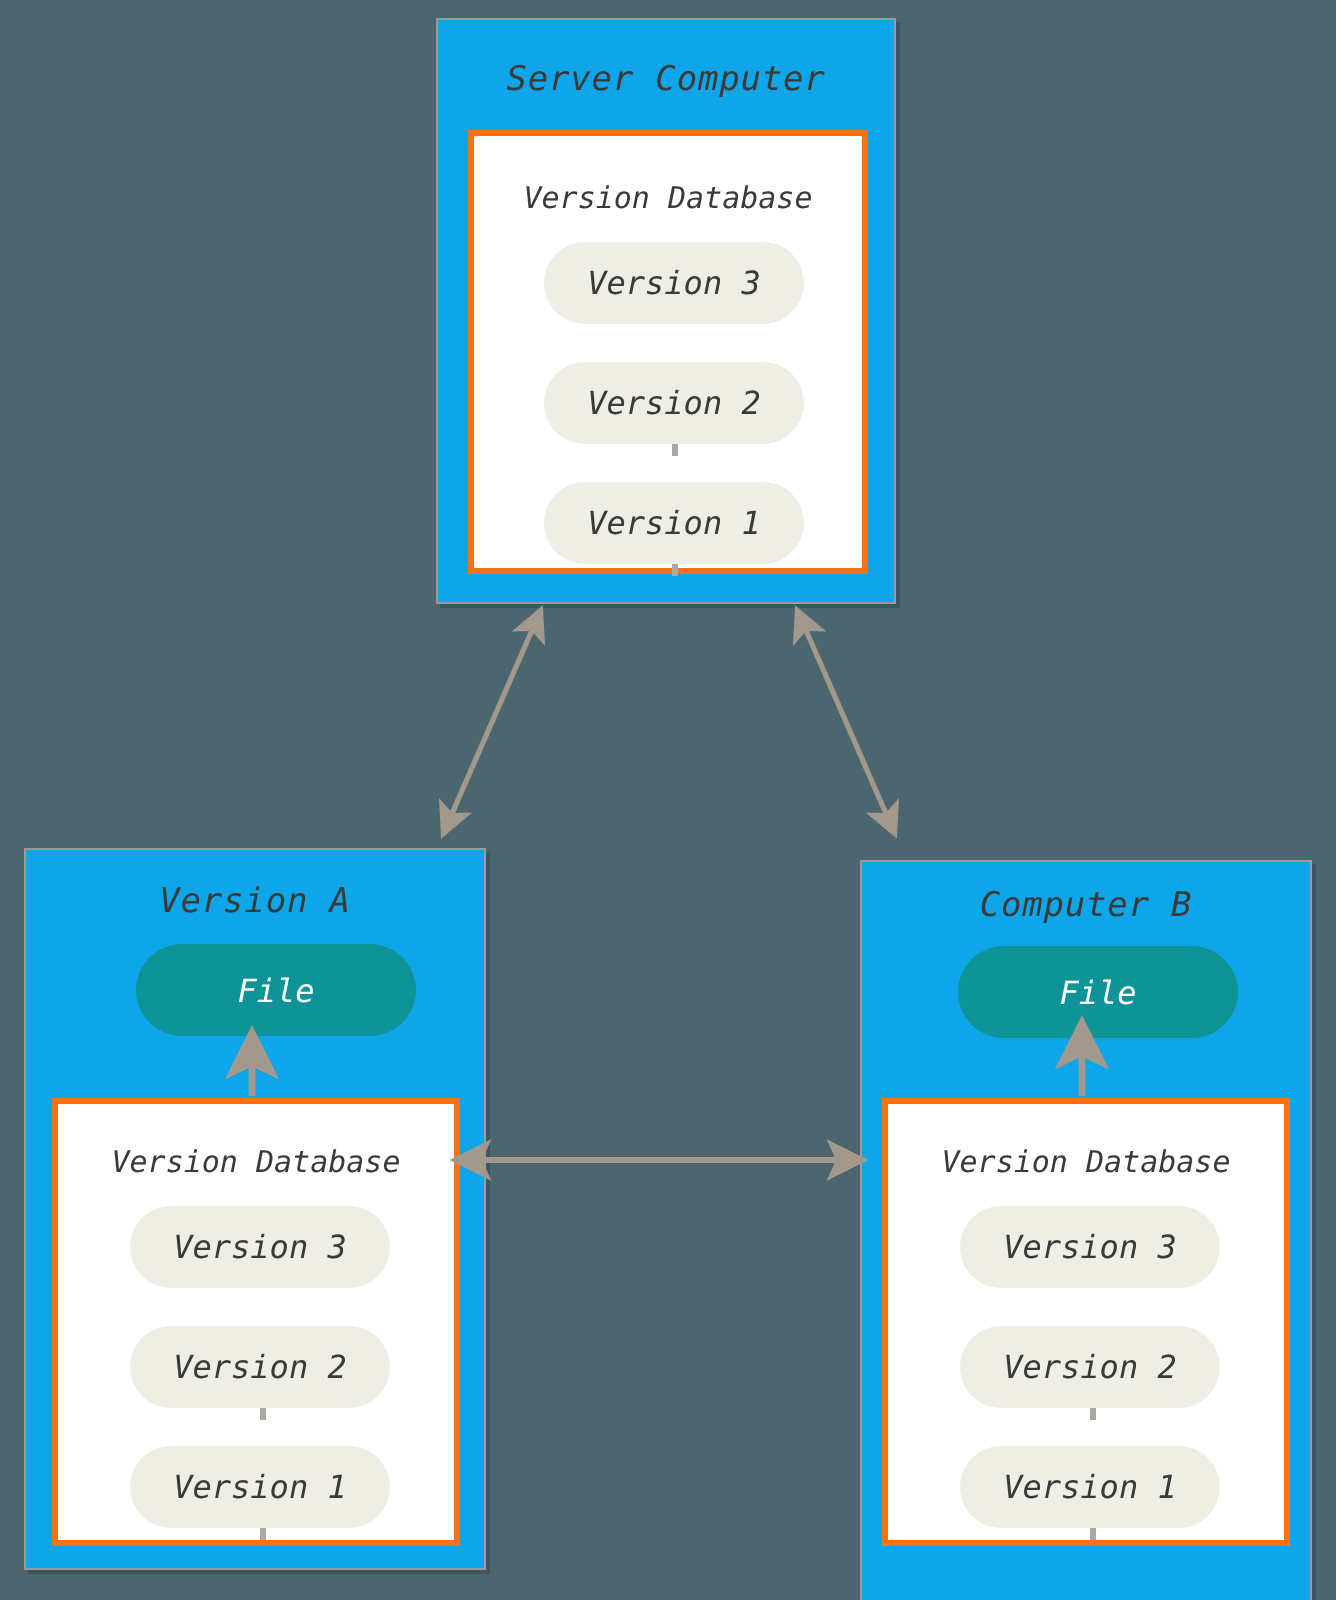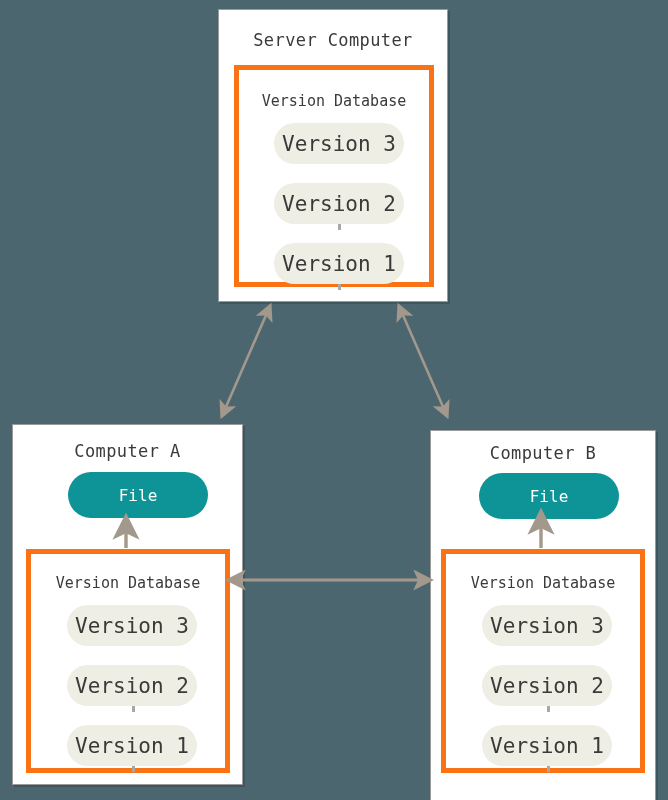--- a/index.html
+++ b/index.html
@@ -17,41 +17,42 @@
   #stage {
     position: absolute;
     left: 0; top: 0;
     width: 668px;
     height: 800px;
   }
 
   
   .machine {
     position: absolute;
-    background: #ffffff;
+    background: #0ea5e9;
     border: 1px solid #9a9a9a;
     box-sizing: border-box;
     box-shadow: 2px 2px 0 rgba(30,45,52,0.28);
+    font-style: italic;
   }
   .machine-title {
     position: absolute;
     left: 0;
     width: 100%;
     text-align: center;
     color: #3a3a38;
     font-size: 17px;
     letter-spacing: 0.4px;
     white-space: nowrap;
   }
 
   
   .vdb {
     position: absolute;
     background: #ffffff;
-    border: 5px solid #f97316;
+    border: 3px solid #f97316;
     box-sizing: border-box;
   }
   .vdb-title {
     position: absolute;
     left: 0;
     width: 100%;
     text-align: center;
     color: #3a3a38;
     font-size: 15px;
     white-space: nowrap;
@@ -59,21 +60,21 @@
 
   
   .pill {
     position: absolute;
     background: #eeeee4;
     border-radius: 22px;
     color: #3a3a38;
     display: flex;
     align-items: center;
     justify-content: center;
-    font-size: 21px;
+    font-size: 16px;
     white-space: nowrap;
     box-sizing: border-box;
   }
   .pill.file {
     background: #0e9396;
     color: #ffffff;
     border-radius: 26px;
     font-size: 16px;
     text-align: right;
   }
@@ -108,21 +109,21 @@
       <div class="vlink" style="left:98.5px; top:138px; height:22px;"></div>
       <div class="vlink" style="left:98.5px; top:198px; height:22px;"></div>
 
       <div class="pill" style="left:35px; top:53px; width:130px; height:41px;">Version 3</div>
       <div class="pill" style="left:35px; top:113px; width:130px; height:41px;">Version 2</div>
       <div class="pill" style="left:35px; top:173px; width:130px; height:41px;">Version 1</div>
     </div>
   </div>
 
   <div class="machine" style="left:12px; top:424px; width:231px; height:361px;">
-    <div class="machine-title" style="top:16px;">Computer A</div>
+    <div class="machine-title" style="top:16px;">Version A</div>
 
     <div class="pill file" style="left:55px; top:47px; width:140px; height:46px;">File</div>
 
     <div class="vdb" style="left:13px; top:124px; width:204px; height:224px;">
       <div class="vdb-title" style="top:20px;">Version Database</div>
 
       <div class="vlink" style="left:100.5px; top:136px; height:22px;"></div>
       <div class="vlink" style="left:100.5px; top:196px; height:22px;"></div>
 
       <div class="pill" style="left:36px; top:51px; width:130px; height:41px;">Version 3</div>

